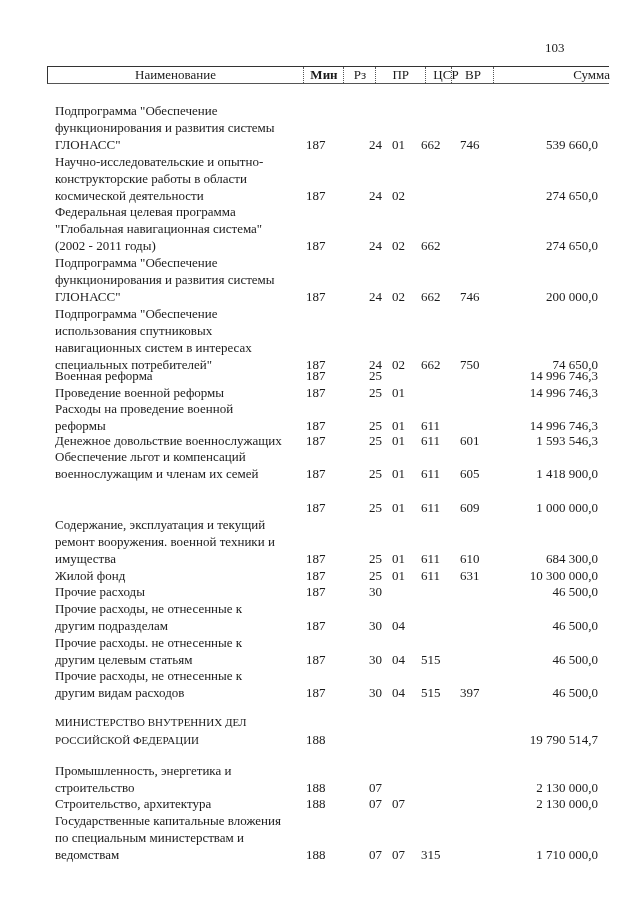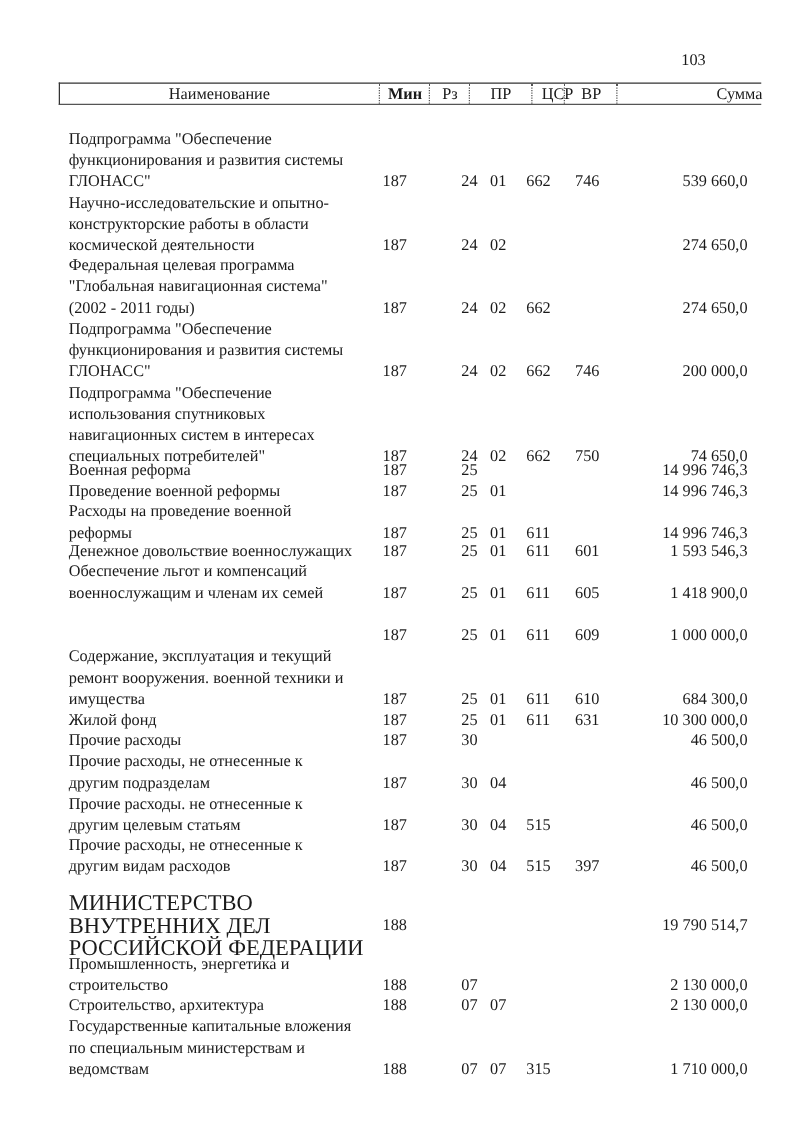--- a/index.html
+++ b/index.html
@@ -23,21 +23,21 @@
   .h-min  { left: 255px; width: 40px; font-weight: bold; }
   .h-rz   { left: 295px; width: 32px; }
   .h-pr   { left: 327px; width: 36px; text-align: right; padding-right: 2px; box-sizing: border-box; }
   .h-csr  { left: 377px; width: 40px; text-align: center; }
   .h-vr   { left: 403px; width: 42px; }
   .h-sum  { left: 445px; width: 116px; text-align: right; }
 
   .rows { position: absolute; left: 0; top: 0; width: 640px; }
   .row { position: absolute; left: 0; width: 640px; font-size: 13px; line-height: 17px; }
   .name { position: absolute; left: 55px; width: 245px; white-space: pre-line; }
-  .name.caps { font-size: 18px; }
+  .name.caps { font-size: 11px; }
   .c { position: absolute; bottom: 0; white-space: nowrap; }
   .c-min { left: 306px; margin-top: 11px; }
   .c-rz  { left: 349px; margin-left: 20px; }
   .c-pr  { left: 392px; }
   .c-csr { left: 421px; }
   .c-vr  { left: 460px; }
   .c-sum { right: 42px; text-align: right; }
 </style>
 </head>
 <body>

